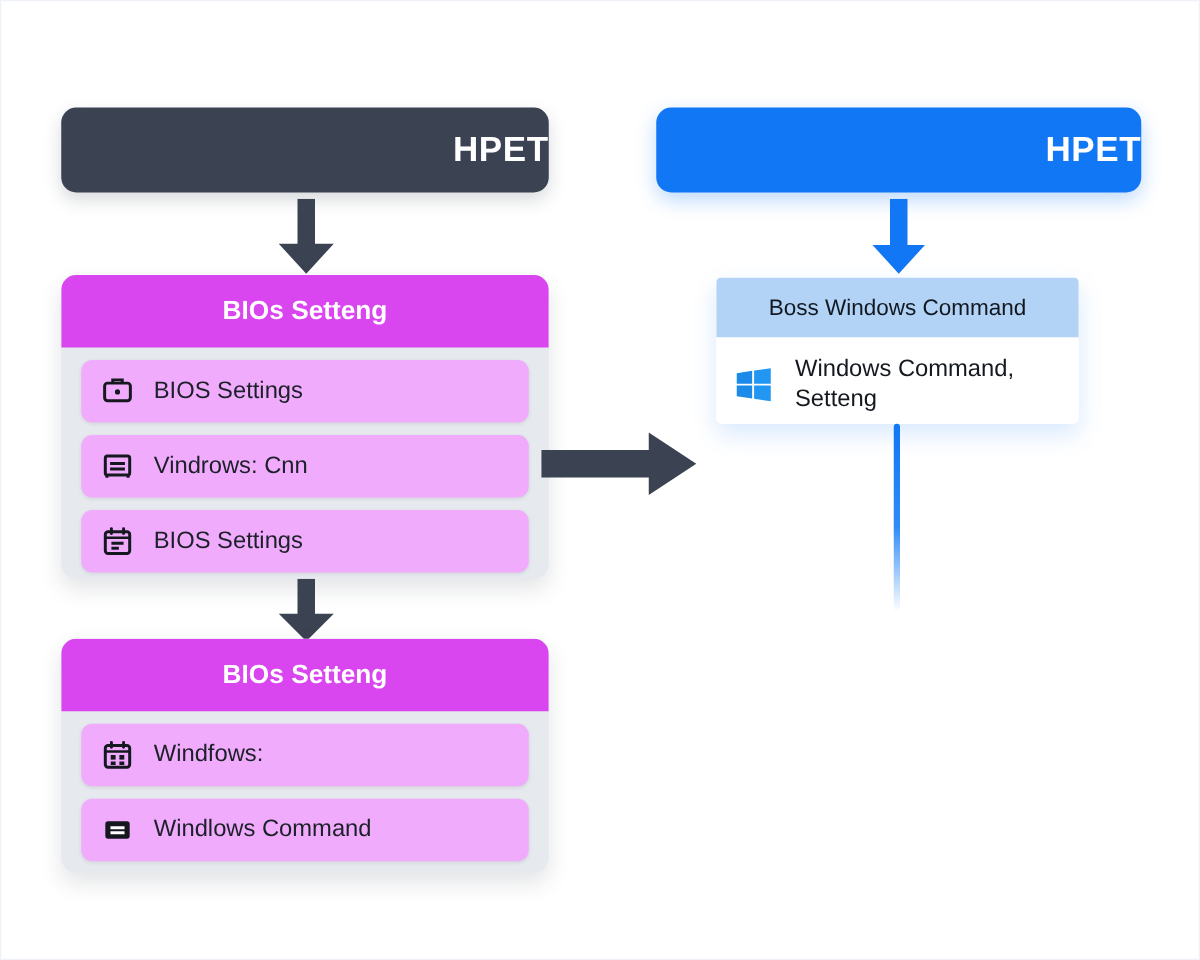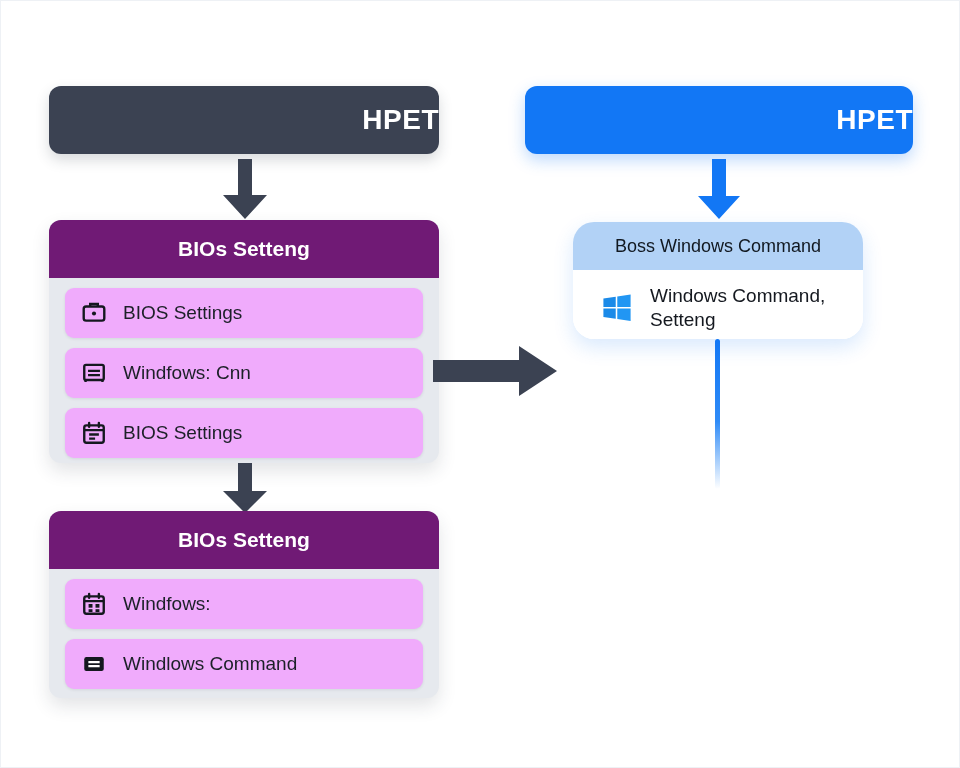--- a/index.html
+++ b/index.html
@@ -52,21 +52,21 @@
   .card {
     position: absolute;
     border-radius: 12px;
     background: #e6e9ee;
     box-shadow: 0 8px 18px rgba(40,48,62,0.13);
     overflow: hidden;
     box-sizing: border-box;
   }
   .card-header {
     height: 58px;
-    background: #701a75;
+    background: #d946ef;
     display: flex;
     align-items: center;
     justify-content: center;
     color: #ffffff;
     font-size: 21px;
     font-weight: bold;
   }
   .card-body {
     padding: 10px 16px 16px 16px;
     display: flex;
@@ -92,41 +92,41 @@
   .ico {
     width: 26px;
     height: 26px;
     flex: 0 0 26px;
     display: block;
   }
 
   
   .card-blue {
     position: absolute;
-    border-radius: 21px;
+    border-radius: 4px;
     background: #ffffff;
     box-shadow: 0 8px 20px rgba(18,119,245,0.16);
     overflow: hidden;
   }
   .card-blue-header {
     height: 48px;
     background: #b2d2f6;
     display: flex;
     align-items: center;
     justify-content: center;
     color: #111820;
     font-size: 18px;
     font-weight: normal;
   }
   .card-blue-body {
     background: #ffffff;
     display: flex;
     align-items: center;
     gap: 16px;
-    padding: 14px 18px 18px 27px;
+    padding: 14px 18px 18px 13px;
   }
   .win-label {
     font-size: 19px;
     color: #14181f;
     line-height: 1.25;
   }
 
   
   .arrow-down {
     position: absolute;
@@ -167,21 +167,21 @@
         <span class="row-label">BIOS Settings</span>
       </div>
 
       <div class="row">
         <svg class="ico" viewBox="0 0 24 24">
           <rect x="3" y="4.5" width="18" height="14" rx="1.6" fill="none" stroke="#15181f" stroke-width="2.2"></rect>
           <line x1="6.5" y1="10" x2="17.5" y2="10" stroke="#15181f" stroke-width="2.2"></line>
           <line x1="6.5" y1="14" x2="17.5" y2="14" stroke="#15181f" stroke-width="2.2"></line>
           <path d="M4.2 18.5 V20.4 M19.8 18.5 V20.4" stroke="#15181f" stroke-width="2.2"></path>
         </svg>
-        <span class="row-label">Windfows: Cnn</span>
+        <span class="row-label">Vindrows: Cnn</span>
       </div>
 
       <div class="row">
         <svg class="ico" viewBox="0 0 24 24">
           <rect x="3" y="5" width="18" height="16" rx="2" fill="none" stroke="#15181f" stroke-width="2.2"></rect>
           <path d="M7.5 2.8 V6.2 M16.5 2.8 V6.2" stroke="#15181f" stroke-width="2.2" stroke-linecap="round"></path>
           <line x1="3" y1="9.4" x2="21" y2="9.4" stroke="#15181f" stroke-width="2"></line>
           <line x1="7.5" y1="13.4" x2="16.5" y2="13.4" stroke="#15181f" stroke-width="2.2"></line>
           <line x1="7.5" y1="17.2" x2="13" y2="17.2" stroke="#15181f" stroke-width="2.2"></line>
         </svg>

